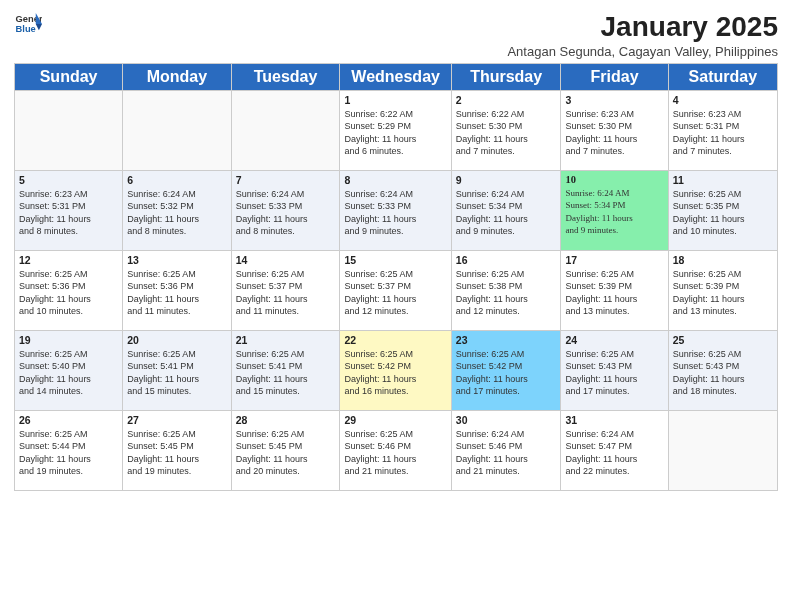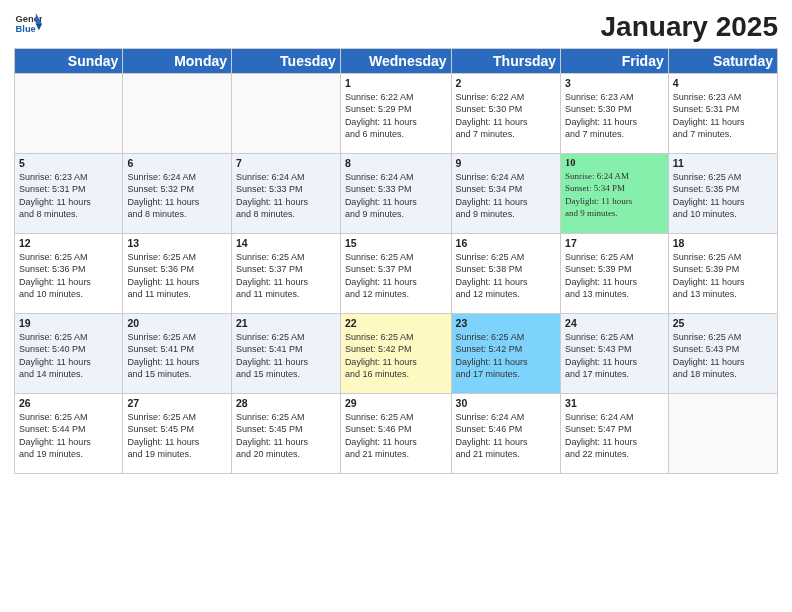--- a/index.html
+++ b/index.html
@@ -47,24 +47,24 @@
     }
     .calendar {
       width: 100%;
       border-collapse: collapse;
       font-size: 9.5px;
     }
     .calendar th {
       background: #2a6bbf;
       color: #fff;
       padding: 4px 4px;
-      font-size: 14px;
+      font-size: 16px;
       font-weight: bold;
       border: 1px solid #ccc;
-      text-align: right;
+      text-align: center;
     }
     .calendar td {
       border: 1px solid #ccc;
       vertical-align: top;
       padding: 3px 4px;
       width: 113px;
       height: 80px;
       background: #fff;
     }
     .calendar tr:nth-child(even) td {
@@ -98,20 +98,21 @@
     <div class="logo">
       <svg class="logo-icon" viewBox="0 0 36 36" xmlns="http://www.w3.org/2000/svg">
         <text x="2" y="16" font-size="12" font-weight="bold" fill="#333" font-family="Arial">General</text>
         <text x="2" y="28" font-size="12" font-weight="bold" fill="#1a5fa8" font-family="Arial">Blue</text>
         <polygon points="28,4 36,18 28,18" fill="#2a6bbf"></polygon>
         <polygon points="28,18 36,18 32,26" fill="#1a4a8f"></polygon>
       </svg>
     </div>
     <div class="title-block">
       <div class="month-year">January 2025</div>
+      <div class="location">Antagan Segunda, Cagayan Valley, Philippines</div>
     </div>
   </div>
 
   <table class="calendar">
     <thead>
       <tr>
         <th>Sunday</th>
         <th>Monday</th>
         <th>Tuesday</th>
         <th>Wednesday</th>

